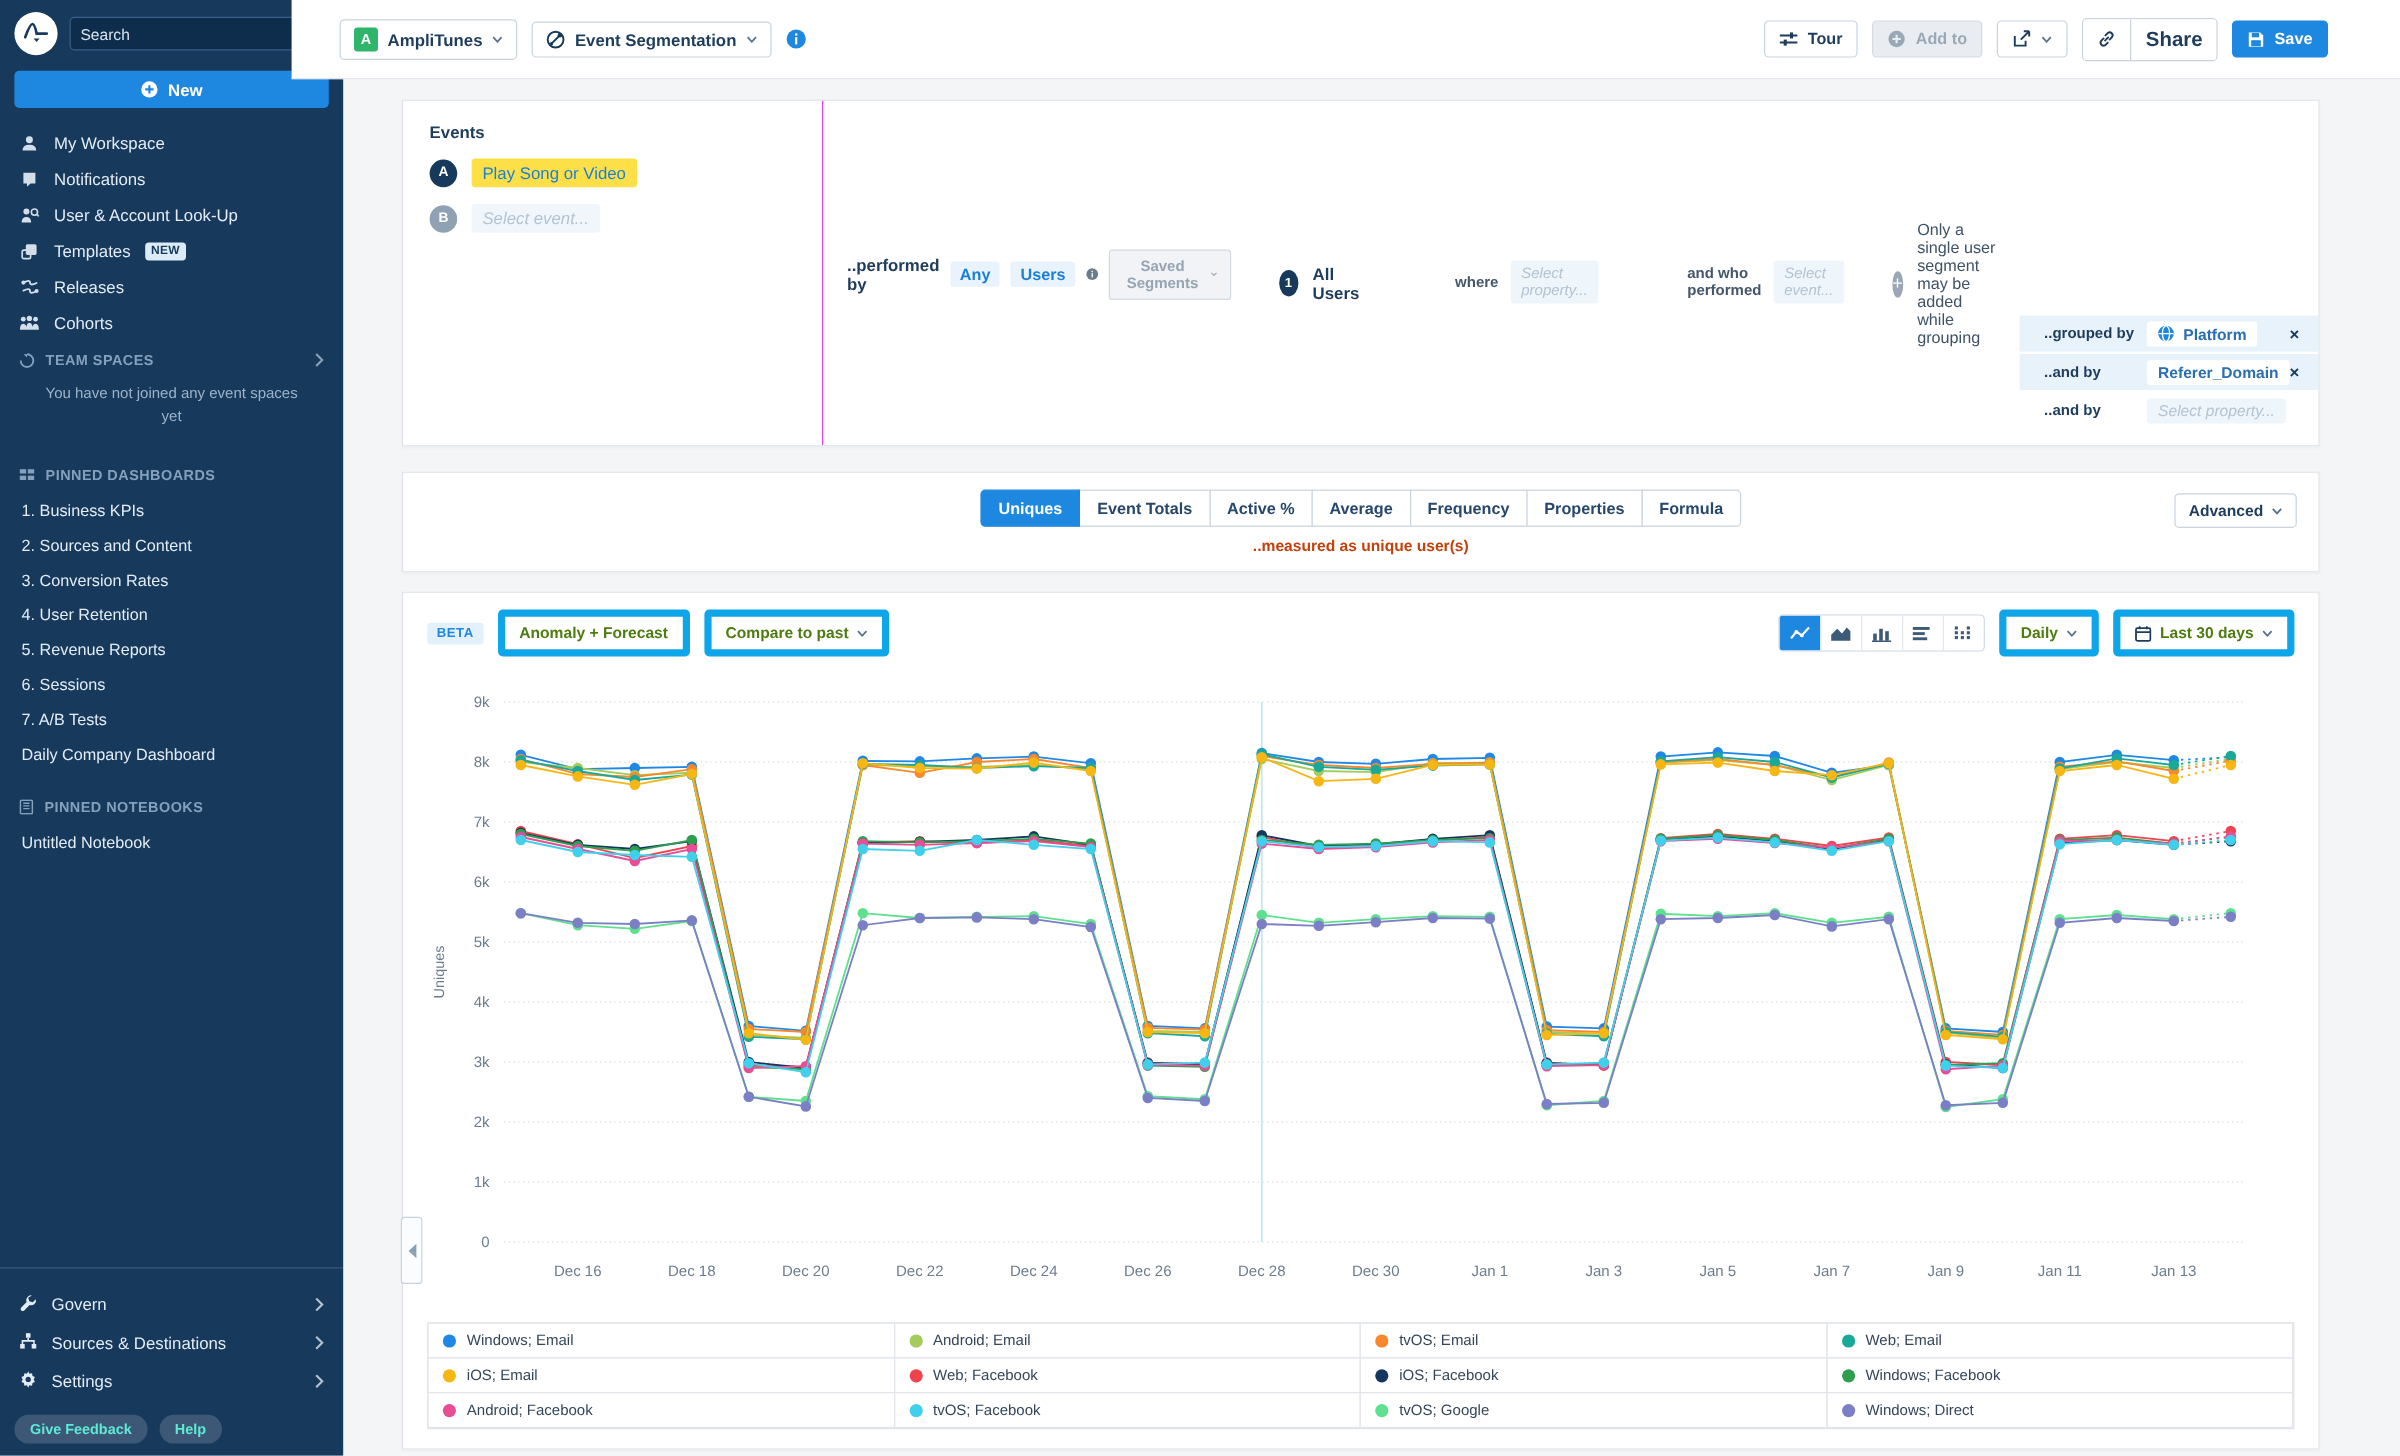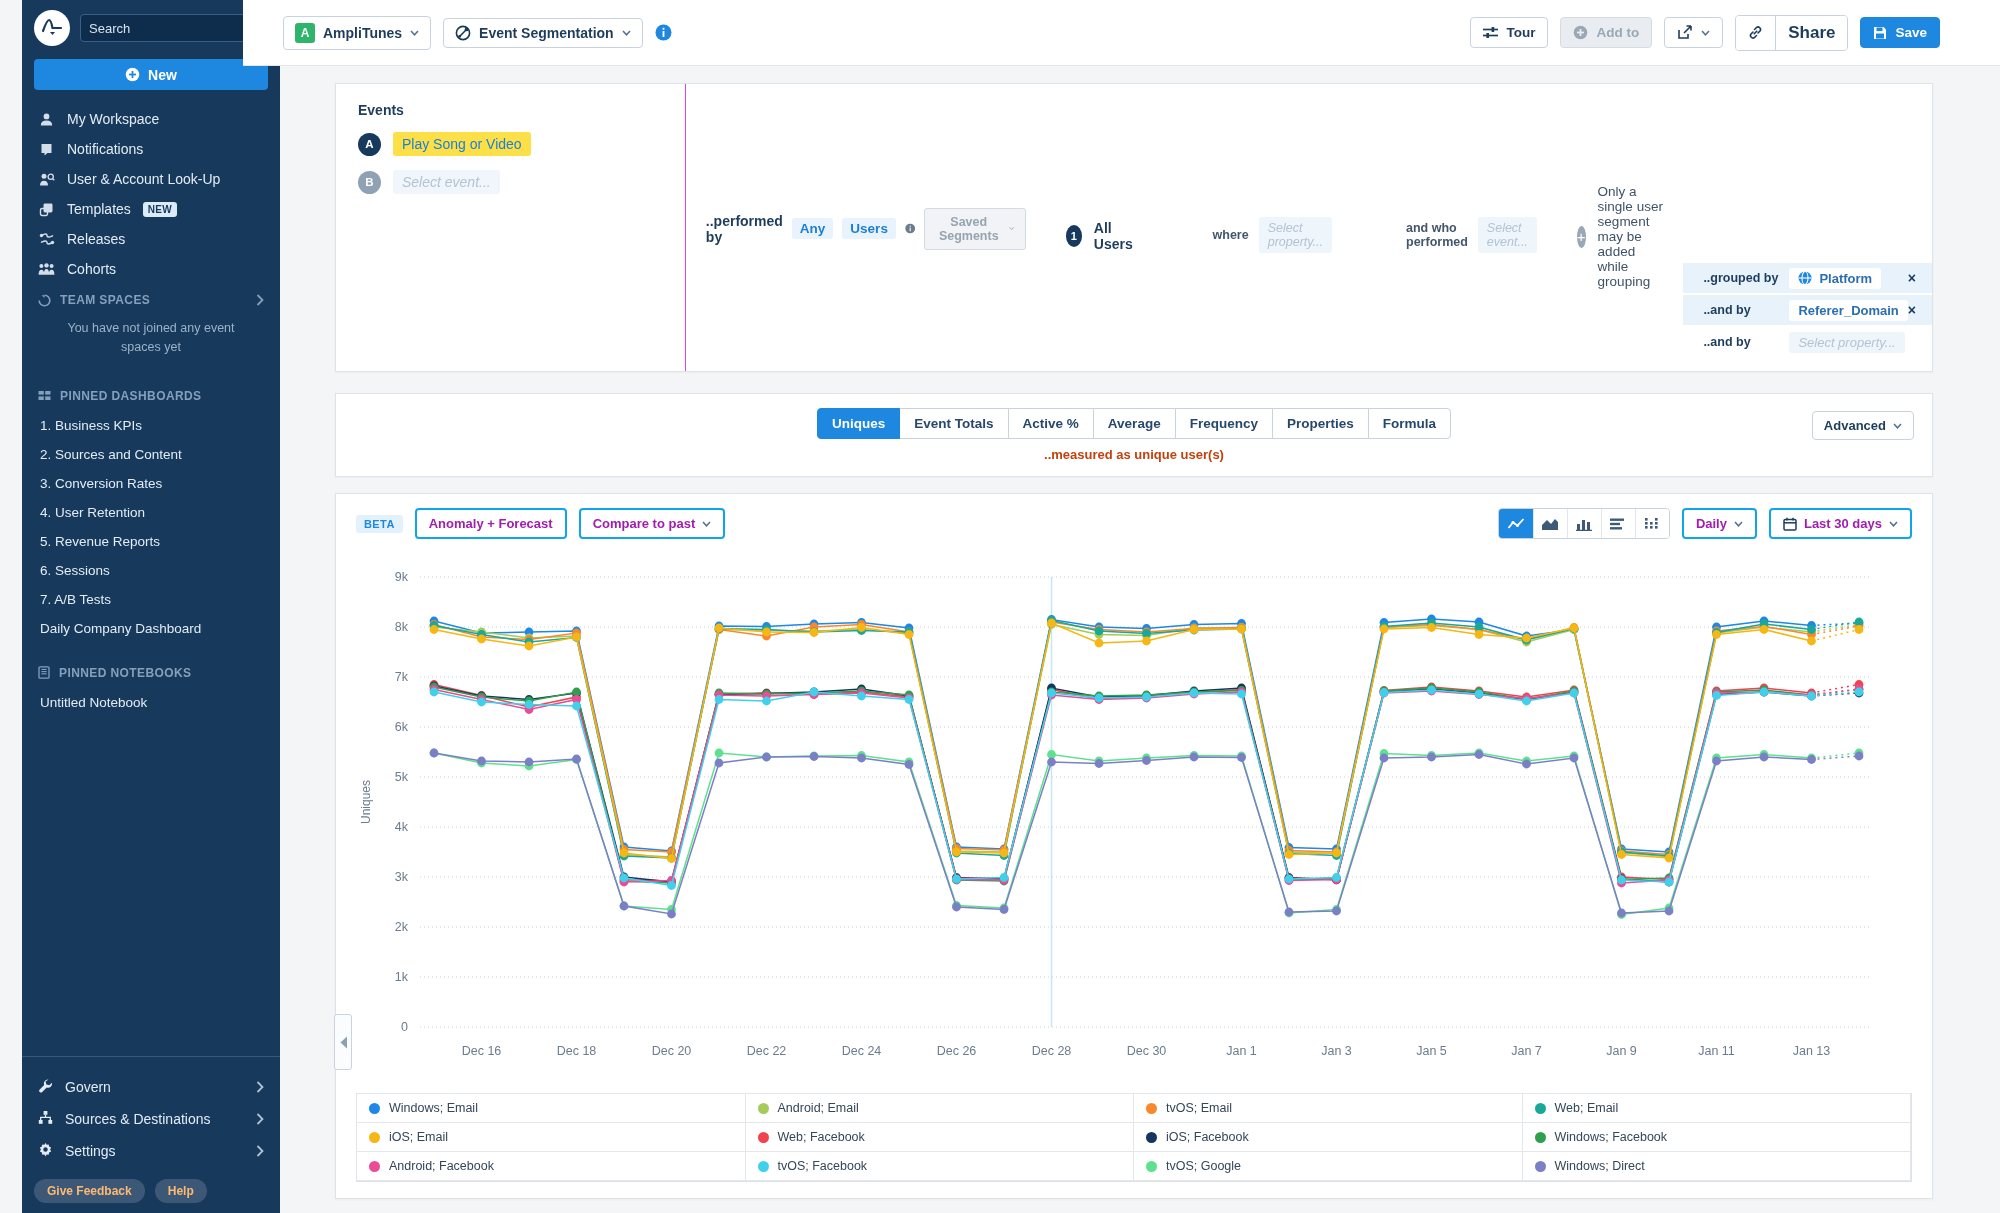--- a/index.html
+++ b/index.html
@@ -1,21 +1,21 @@
 <!DOCTYPE html>
 <html><head>
 <meta charset="utf-8">
 <style>
   * { margin:0; padding:0; box-sizing:border-box; }
   html,body { width:2000px; height:1213px; overflow:hidden;
     font-family:"Liberation Sans", sans-serif; background:#f4f5f7; color:#1e3c5c; }
 
   
-  .sidebar { position:absolute; left:0; top:0; width:258px; height:1213px;
-    background:#17395c; color:#e3ecf5; display:flex; flex-direction:column;margin-left:22px; }
+  .sidebar { position:absolute; left:0; top:0; width:286px; height:1213px;
+    background:#17395c; color:#e3ecf5; display:flex; flex-direction:column; }
   .sb-top { padding:10px 12px 0 12px; }
   .logo-row { display:flex; align-items:center; gap:10px; }
   .logo { width:36px; height:36px; border-radius:50%; background:#fff; display:flex;
     align-items:center; justify-content:center; flex:none; }
   .searchbox { flex:1; height:28px; background:#0e2c4b; border:1px solid #39608a;
     border-radius:4px; display:flex; align-items:center; padding:0 8px; }
   .searchbox input { flex:1; background:transparent; border:none; outline:none;
     color:#eaf2fa; font-size:13px; font-family:"Liberation Sans", sans-serif; }
   .searchbox input::placeholder { color:#d7e4f0; }
   .new-btn { margin:13px 0 6px 0; width:100%; height:31px; background:#1e87e0; color:#fff;
@@ -35,21 +35,21 @@
     padding:8px 28px; }
   .sb-list { list-style:none; padding:4px 0 0 0; }
   .sb-list li { padding:7px 16px 7px 18px; font-size:13.5px; color:#e3ecf5; cursor:pointer;
     white-space:nowrap; }
   .sb-spacer { flex:1; }
   .sb-bottom { border-top:1px solid rgba(255,255,255,.16); padding:14px 0 10px 0; }
   .sb-bitem { display:flex; align-items:center; gap:12px; padding:7px 16px; font-size:14px;
     cursor:pointer; }
   .sb-bitem .lbl { flex:1; }
   .pill-row { display:flex; gap:10px; padding:12px 12px 0 12px; }
-  .pill { background:rgba(255,255,255,.16); color:#fdba74; border:none; border-radius:12px;
+  .pill { background:rgba(255,255,255,.16); color:#5eead4; border:none; border-radius:12px;
     padding:5px 13px; font-size:12px; font-weight:bold; cursor:pointer;
     font-family:"Liberation Sans", sans-serif; }
   .chev { opacity:.85; }
 
   
   .main { position:absolute; left:243px; top:0; width:1757px; height:1213px; }
   .topbar { height:66px; background:#fff; border-bottom:1px solid #e2e6ea;
     display:flex; align-items:center; padding:0 60px 0 40px; }
   .chip-btn { display:flex; align-items:center; gap:8px; border:1px solid #c8d3de;
     background:#fff; border-radius:4px; padding:6px 11px; font-size:14px; font-weight:bold;
@@ -125,22 +125,22 @@
   .adv-btn { position:absolute; right:18px; top:17px; border:1px solid #c8d3de; background:#fff;
     border-radius:4px; padding:6px 11px; font-size:13px; font-weight:bold; color:#1e3c5c;
     display:flex; align-items:center; gap:7px; cursor:pointer;
     font-family:"Liberation Sans", sans-serif; }
 
   
   .ccard { margin-top:16px; padding:14px 20px 16px 20px; position:relative; }
   .c-head { display:flex; align-items:center; }
   .beta { background:#e3f1fc; color:#1e87e0; font-size:11px; font-weight:bold; border-radius:3px;
     padding:3px 8px; letter-spacing:.4px; margin-right:12px; }
-  .c-btn { border:2px solid #0ea5e9; background:#fff; border-radius:4px; padding:6px 12px;
-    font-size:13px; font-weight:bold; color:#a21caf; display:flex; align-items:center; gap:7px;
+  .c-btn { border:6px solid #0ea5e9; background:#fff; border-radius:4px; padding:6px 12px;
+    font-size:13px; font-weight:bold; color:#4d7c0f; display:flex; align-items:center; gap:7px;
     cursor:pointer; margin-right:12px; font-family:"Liberation Sans", sans-serif; }
   .c-right { margin-left:auto; display:flex; align-items:center; gap:12px; }
   .icon-group { display:flex; border:1px solid #c8d3de; border-radius:4px; overflow:hidden; }
   .ig-btn { width:34px; height:29px; background:#fff; display:flex; align-items:center;
     justify-content:center; cursor:pointer; border:none; border-left:1px solid #e1e6eb; }
   .ig-btn:first-child { border-left:none; }
   .ig-btn.active { background:#1e87e0; }
   .chart-zone { margin-top:8px; }
   .collapse-tab { position:absolute; left:-2px; top:520px; width:18px; height:56px;
     background:#fbfcfd; border:1px solid #c8d3de; border-radius:3px; display:flex;

